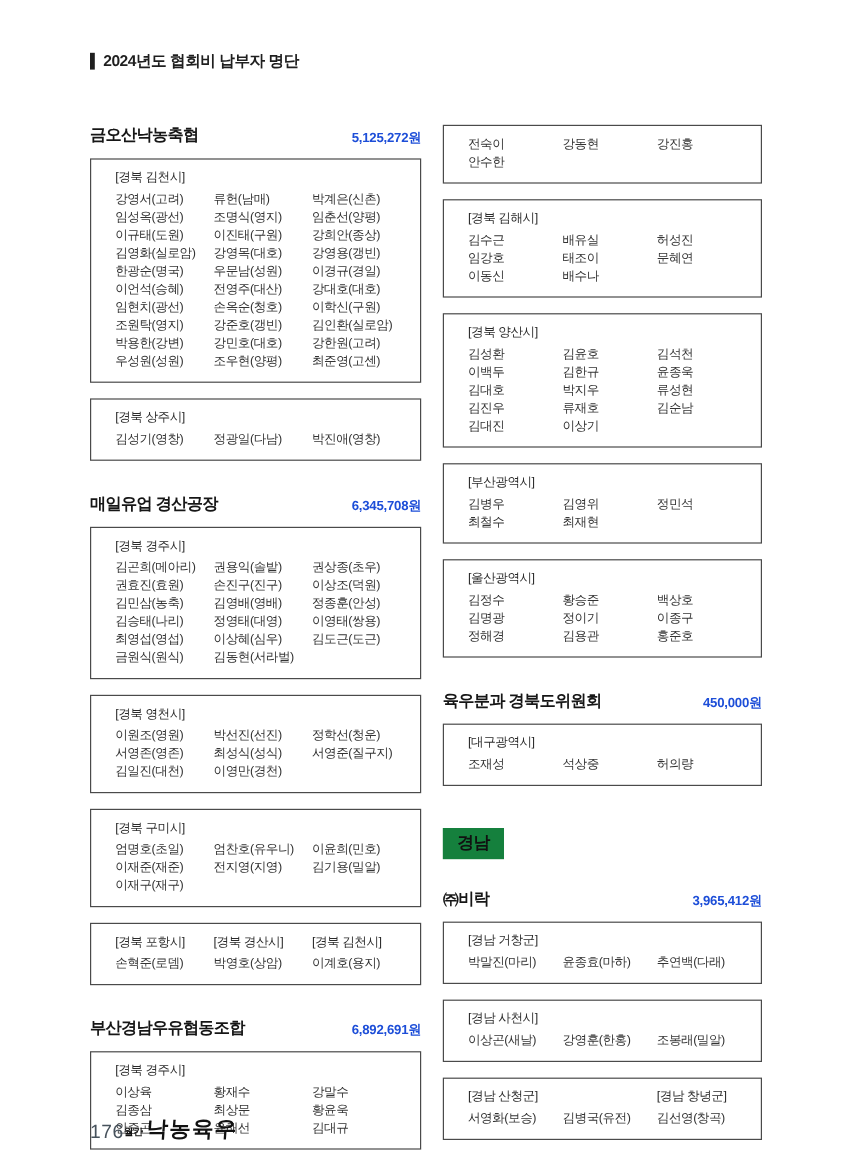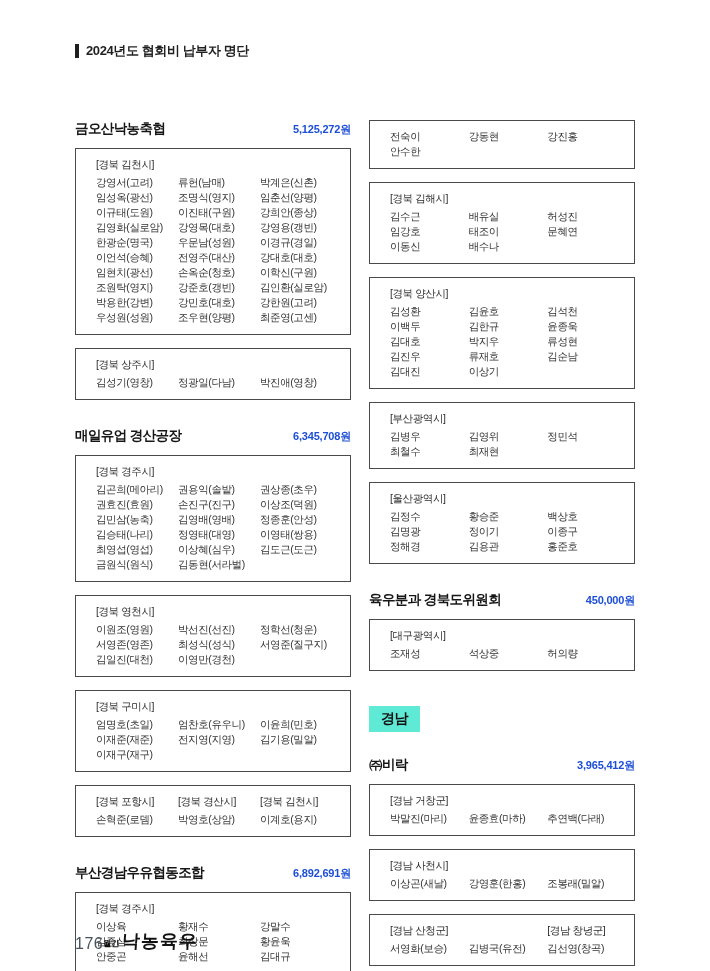--- a/index.html
+++ b/index.html
@@ -2,38 +2,38 @@
 <html lang="ko"><head>
 <meta charset="utf-8">
 <style>
   html,body{margin:0;padding:0;}
   body{
     width:710px;height:971px;background:#ffffff;position:relative;
     font-family:"Liberation Sans","DejaVu Sans",sans-serif;
     -webkit-font-smoothing:antialiased;overflow:hidden;
   }
   .page{padding:42px 75px 0 75px;box-sizing:border-box;}
-  .doc-header{display:flex;align-items:center;gap:7px;margin-bottom:60px;}
+  .doc-header{display:flex;align-items:center;gap:7px;margin-bottom:44px;}
   .header-bar{width:4px;height:14px;background:#1f1f1f;}
   .header-title{font-size:13px;font-weight:700;color:#1f1f1f;letter-spacing:-0.4px;}
   .content{display:flex;gap:18px;align-items:flex-start;}
   .col{display:flex;flex-direction:column;}
   .col-left{width:276px;}
   .col-right{width:266px;}
-  .section-heading{display:flex;justify-content:space-between;align-items:center;margin:0 0 10px 0;gap:34px;}
+  .section-heading{display:flex;justify-content:space-between;align-items:flex-end;margin:0 0 10px 0;gap:34px;}
   .section-heading.gap{margin-top:14px;}
   .sh-title{font-size:13.5px;font-weight:700;color:#161616;letter-spacing:-0.6px;}
   .sh-amount{font-size:11px;font-weight:700;color:#1d4ed8;letter-spacing:-0.2px;}
   .name-box{border:1px solid #4a4a4a;padding:8px 8px 9px 20px;margin-bottom:13px;background:#fff;}
   .box-header{font-size:10.5px;line-height:15px;color:#2a2a2a;letter-spacing:-0.4px;margin-bottom:3px;}
   .name-row{display:flex;}
   .name-row.header-row{margin-bottom:3px;}
   .name-cell{width:33.33%;font-size:10.5px;line-height:15px;color:#333;letter-spacing:-0.4px;white-space:nowrap;overflow:visible;}
   .header-row .name-cell{color:#2a2a2a;}
-  .region-label{display:inline-block;align-self:flex-start;background:#5eead4;color:#111;
+  .region-label{display:inline-block;align-self:flex-start;background:#15803d;color:#111;
     font-size:14px;font-weight:700;letter-spacing:-0.5px;padding:4px 12px;margin:22px 0 24px 0;}
   .doc-footer{position:absolute;left:75px;bottom:18px;display:flex;align-items:flex-end;}
   .page-number{font-size:16px;color:#47525c;letter-spacing:0.5px;}
   .magazine-logo{display:flex;align-items:flex-end;gap:3px;color:#111;}
   .logo-prefix{font-size:8px;line-height:10px;font-weight:700;transform:translateY(-4px);font-family:Liberation Serif, serif;}
   .logo-text{font-size:18px;font-weight:900;letter-spacing:1px;font-family:"Liberation Serif","DejaVu Serif",serif;transform:skewX(-4deg);}
 </style>
 </head>
 <body>
 

